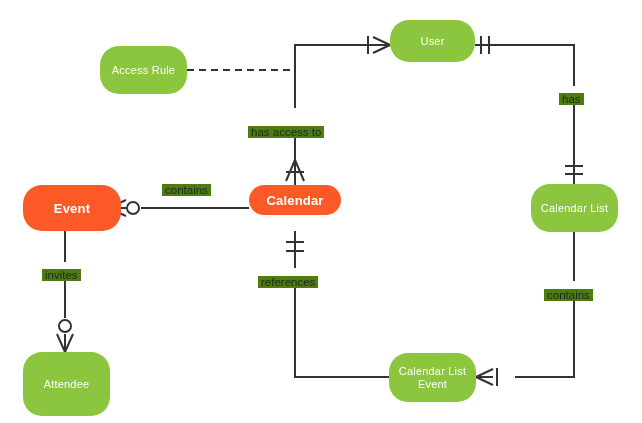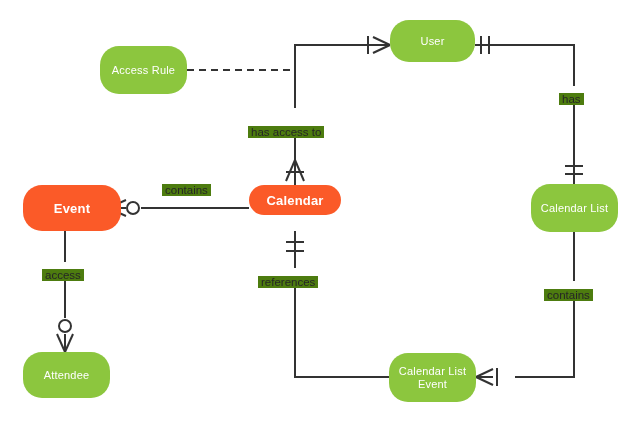--- a/index.html
+++ b/index.html
@@ -126,29 +126,29 @@
 
   <div class="entity orange big" style="left:249px;top:185px;width:92px;height:30px;">
     <span>Calendar</span>
   </div>
 
   <div class="entity green" style="left:389px;top:353px;width:87px;height:49px;flex-direction:column;">
     <span>Calendar List</span>
     <span>Event</span>
   </div>
 
-  <div class="entity green" style="left:23px;top:352px;width:87px;height:46px;">
+  <div class="entity green" style="left:23px;top:352px;width:87px;height:64px;">
     <span>Attendee</span>
   </div>
 
   <div class="edge-label" style="left:248px;top:126px;">has access to</div>
 
   <div class="edge-label" style="left:162px;top:184px;">contains</div>
 
-  <div class="edge-label" style="left:42px;top:269px;">access</div>
+  <div class="edge-label" style="left:42px;top:269px;">invites</div>
 
   <div class="edge-label" style="left:559px;top:93px;">has</div>
 
   <div class="edge-label" style="left:544px;top:289px;">contains</div>
 
   <div class="edge-label" style="left:258px;top:276px;">references</div>
 
 </div>
 
 </body></html>

